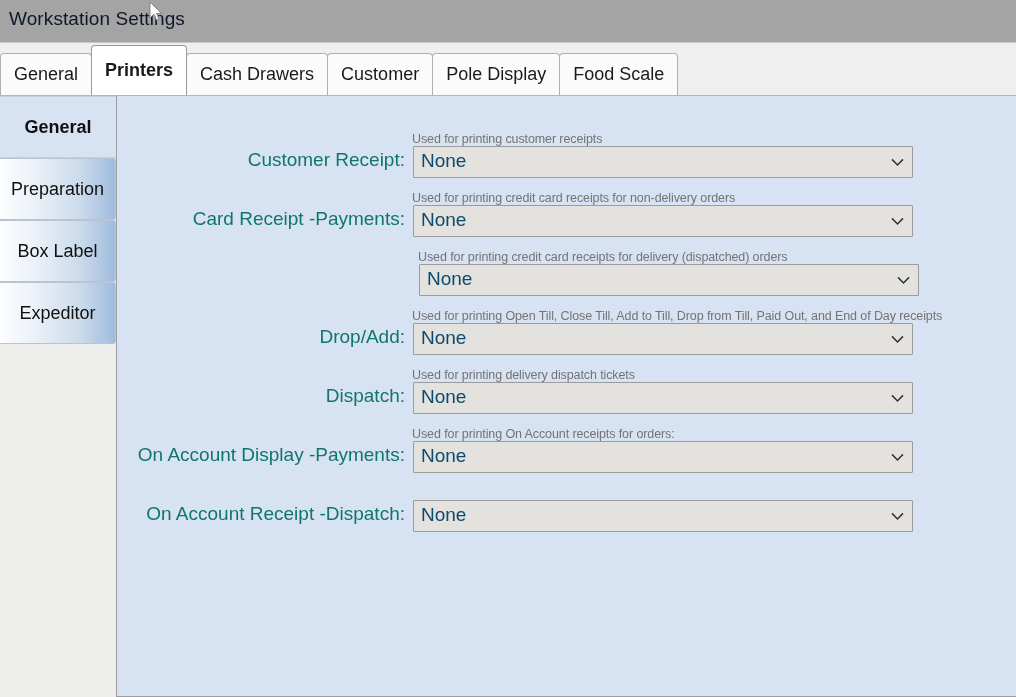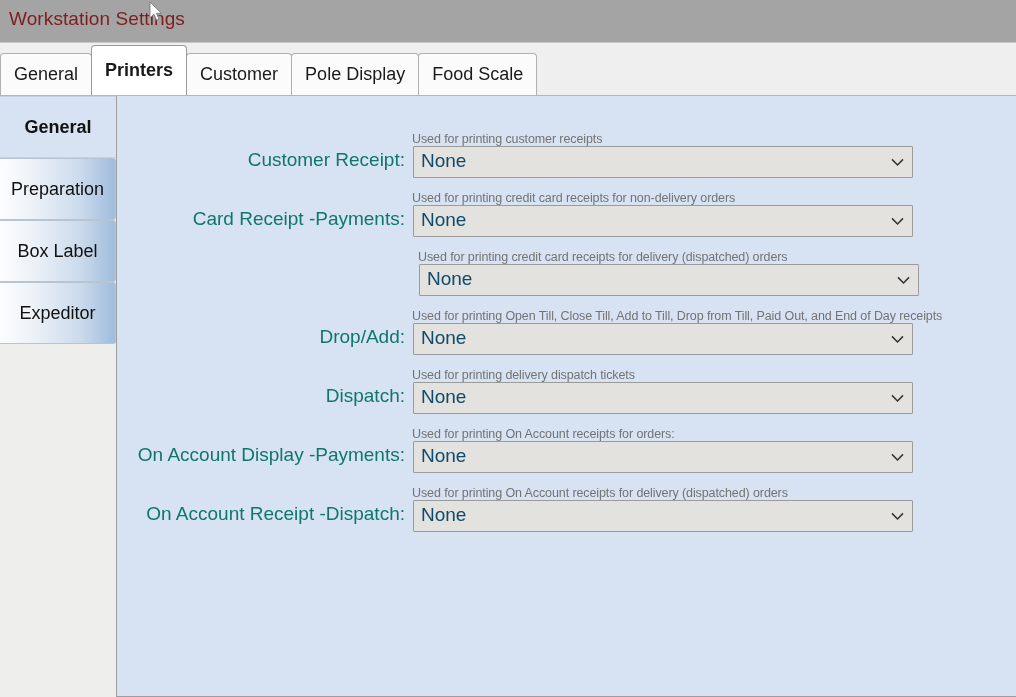--- a/index.html
+++ b/index.html
@@ -29,21 +29,21 @@
     width: 1016px;
     height: 42px;
     background: #a4a4a4;
     box-sizing: border-box;
   }
   .titlebar-text {
     position: absolute;
     left: 9px;
     top: 8px;
     font-size: 19px;
-    color: #7f1d1d;
+    color: #0f172a;
     letter-spacing: 0.1px;
     white-space: nowrap;
   }
   .cursor-arrow {
     position: absolute;
     left: 149px;
     top: 1px;
     width: 14px;
     height: 22px;
     pointer-events: none;
@@ -229,20 +229,23 @@
 
   <div class="tabstrip">
     <div class="tabs">
         <div class="tab">
           <span>General</span>
         </div>
         <div class="tab selected">
           <span>Printers</span>
         </div>
         <div class="tab">
+          <span>Cash Drawers</span>
+        </div>
+        <div class="tab">
           <span>Customer</span>
         </div>
         <div class="tab">
           <span>Pole Display</span>
         </div>
         <div class="tab">
           <span>Food Scale</span>
         </div>
       </div>
   </div>
@@ -319,21 +322,20 @@
             <div class="field-hint">Used for printing On Account receipts for orders:</div>
             <div class="field-label">On Account Display -Payments:</div>
             <div class="field-select">
               <span class="sel-value">None</span>
               <svg class="chevron" viewBox="0 0 13 9">
                 <path d="M1,1.4 L6.5,7 L12,1.4" fill="none" stroke="#333333" stroke-width="1.5"></path>
               </svg>
             </div>
           </div>
           <div class="field-row" style="top: 390px;">
-            <div class="field-hint">Used for printing On Account receipts for delivery (dispatched) orders</div>
             <div class="field-label">On Account Receipt -Dispatch:</div>
             <div class="field-select">
               <span class="sel-value">None</span>
               <svg class="chevron" viewBox="0 0 13 9">
                 <path d="M1,1.4 L6.5,7 L12,1.4" fill="none" stroke="#333333" stroke-width="1.5"></path>
               </svg>
             </div>
           </div>
         </div>
     </div>

